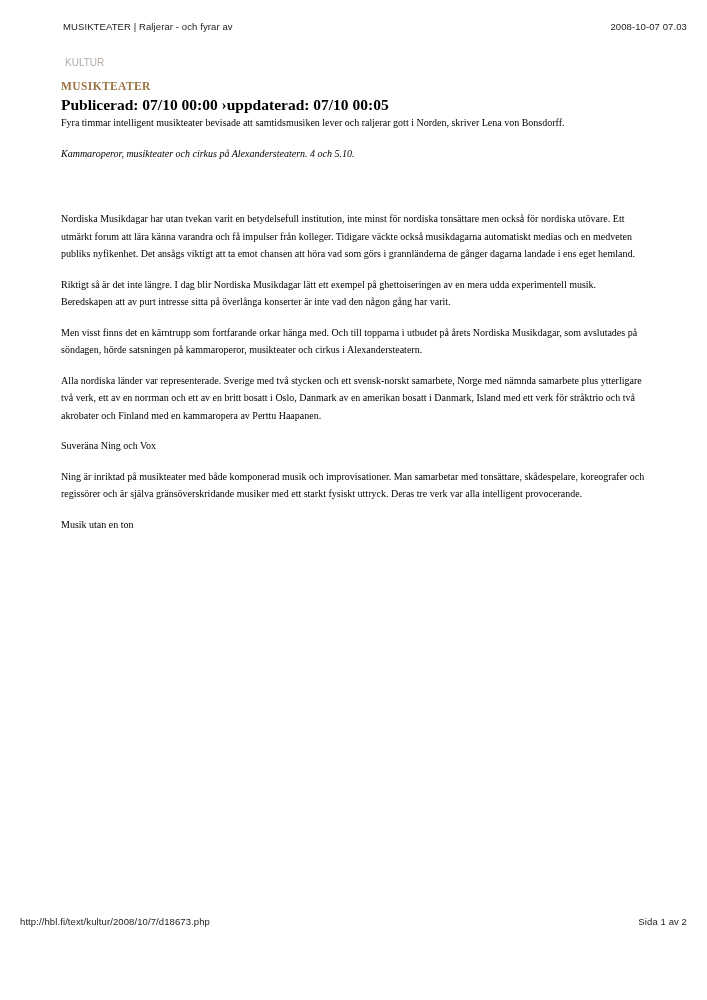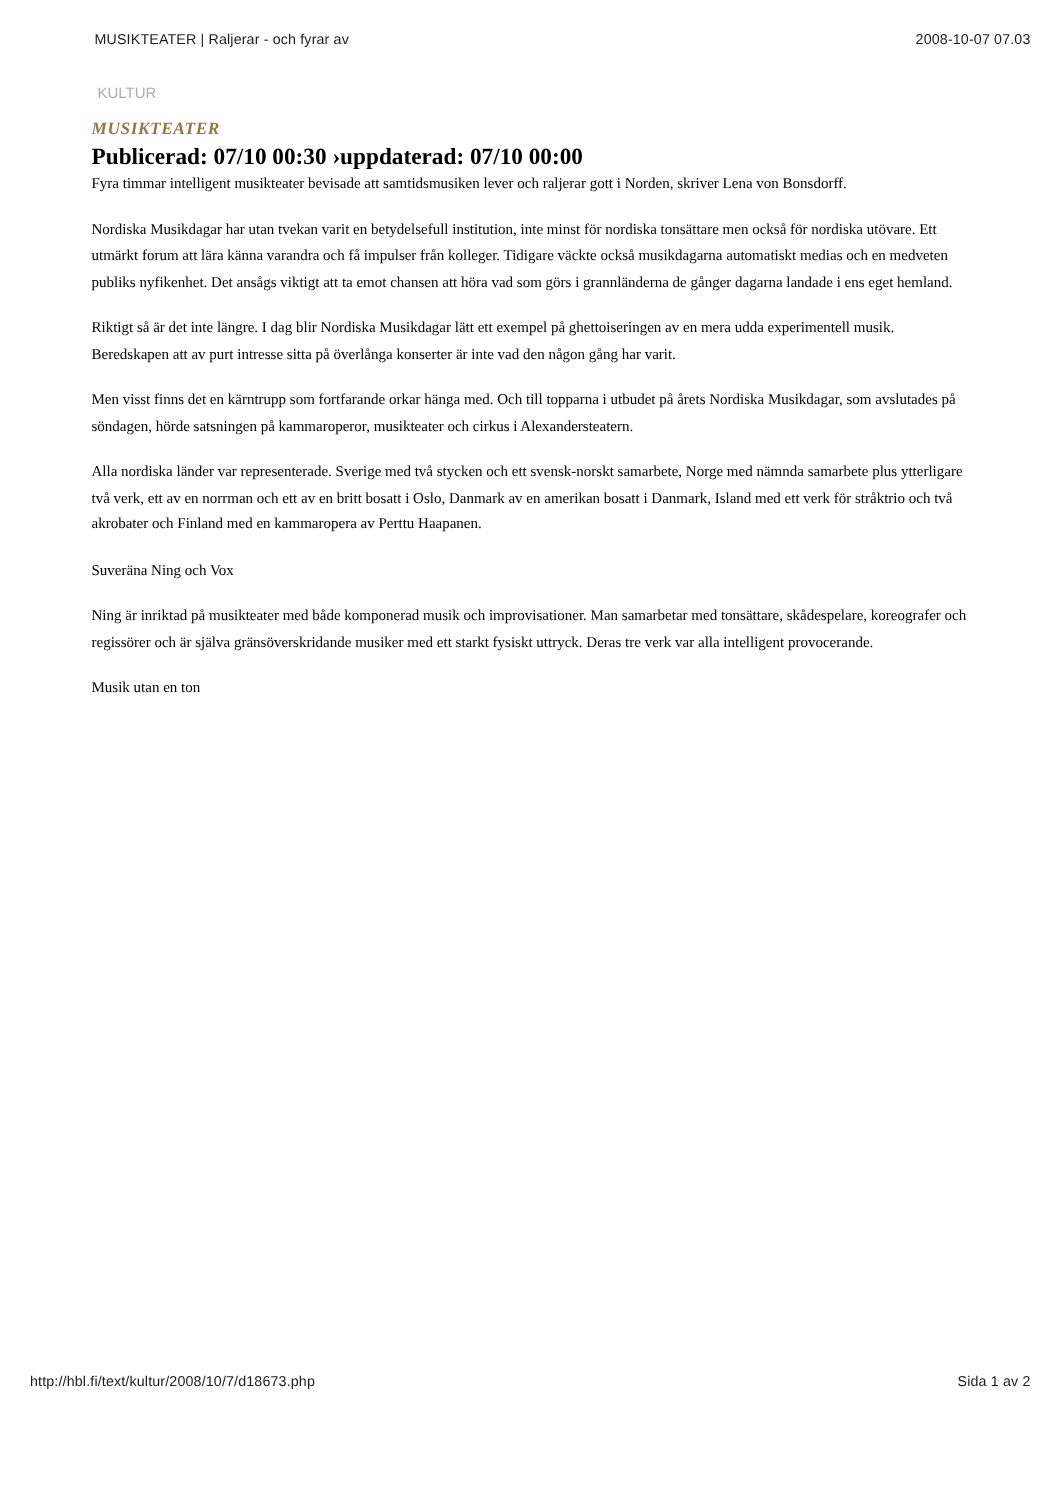--- a/index.html
+++ b/index.html
@@ -49,21 +49,20 @@
     margin: 0 0 0 4px;
   }
   .category {
     margin: 12px 0 0 0;
     font-family: "Liberation Serif", serif;
     font-weight: bold;
     font-size: 11.5px;
     line-height: 12px;
     letter-spacing: 0.4px;
     color: #9a7442;
-    font-style: italic;
   }
   .title {
     margin: 7px 0 0 0;
     font-family: "Liberation Sans", sans-serif;
     font-weight: bold;
     font-size: 18.5px;
     line-height: 20px;
     letter-spacing: 0.2px;
     color: #000;
   }
@@ -93,24 +92,25 @@
 <div class="sheet">
 
   <div class="print-header">
     <span>MUSIKTEATER | Raljerar - och fyrar av</span>
     <span>2008-10-07 07.03</span>
   </div>
 
   <div class="content">
     <div class="kicker">KULTUR</div>
     <div class="category">MUSIKTEATER</div>
-    <div class="publine">Publicerad: 07/10 00:30 ›uppdaterad: 07/10 00:00</div>
+    <div class="publine">Publicerad: 07/10 00:00 ›uppdaterad: 07/10 00:05</div>
 
     <p class="lead">Fyra timmar intelligent musikteater bevisade att samtidsmusiken lever och raljerar gott i Norden, skriver Lena von Bonsdorff.</p>
 
+    <p class="event-details">Kammaroperor, musikteater och cirkus på Alexandersteatern. 4 och 5.10.</p>
 
     <p>Nordiska Musikdagar har utan tvekan varit en betydelsefull institution, inte minst för nordiska tonsättare men också för nordiska utövare. Ett utmärkt forum att lära känna varandra och få impulser från kolleger. Tidigare väckte också musikdagarna automatiskt medias och en medveten publiks nyfikenhet. Det ansågs viktigt att ta emot chansen att höra vad som görs i grannländerna de gånger dagarna landade i ens eget hemland.</p>
     <p>Riktigt så är det inte längre. I dag blir Nordiska Musikdagar lätt ett exempel på ghettoiseringen av en mera udda experimentell musik. Beredskapen att av purt intresse sitta på överlånga konserter är inte vad den någon gång har varit.</p>
     <p class="mt-30">Men visst finns det en kärntrupp som fortfarande orkar hänga med. Och till topparna i utbudet på årets Nordiska Musikdagar, som avslutades på söndagen, hörde satsningen på kammaroperor, musikteater och cirkus i Alexandersteatern.</p>
     <p>Alla nordiska länder var representerade. Sverige med två stycken och ett svensk-norskt samarbete, Norge med nämnda samarbete plus ytterligare två verk, ett av en norrman och ett av en britt bosatt i Oslo, Danmark av en amerikan bosatt i Danmark, Island med ett verk för stråktrio och två akrobater och Finland med en kammaropera av Perttu Haapanen.</p>
 
     <p class="mt-38">
       <strong class="subhead">Suveräna Ning och Vox</strong>
     </p>
 

